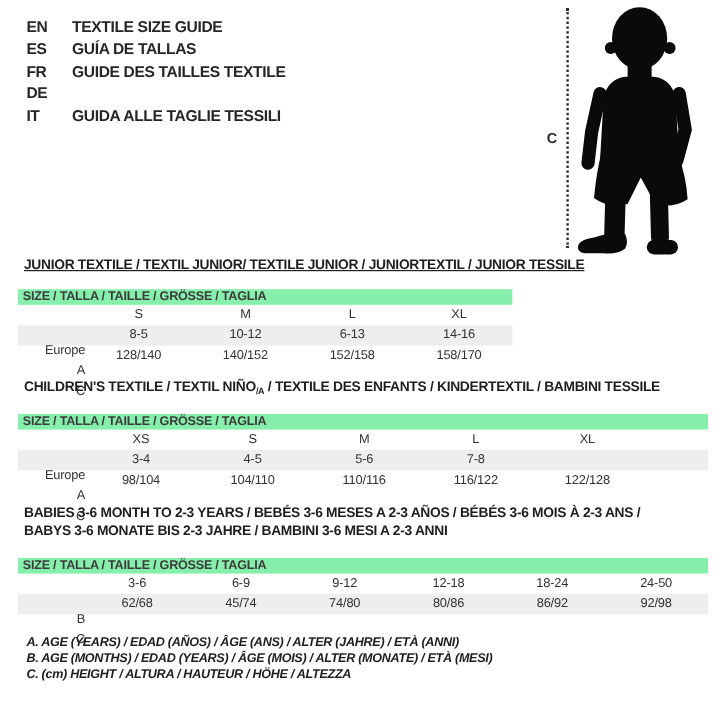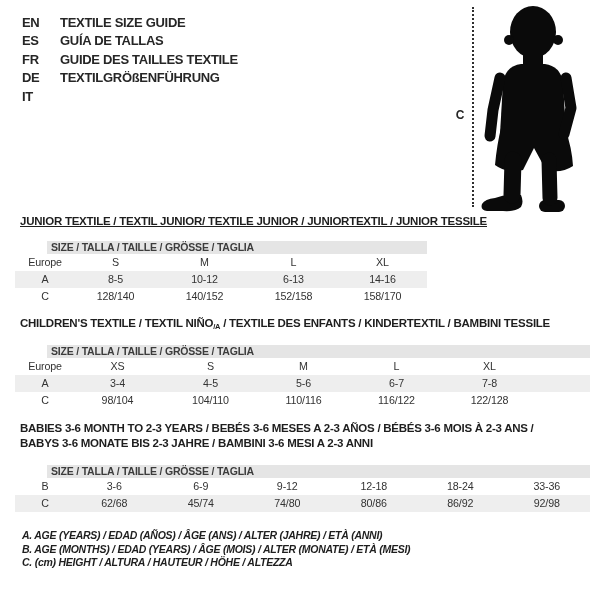--- a/index.html
+++ b/index.html
@@ -29,28 +29,28 @@
   .t2 { top:317px; }
   .t3 { top:421px; line-height:15px; }
   .sub { font-size:7.5px; vertical-align:-2px; }
 
   
   .tbl { position:absolute; left:15px; }
   .tbl1 { top:241px; width:412px; }
   .tbl2 { top:345px; width:575px; }
   .tbl3 { top:465px; width:575px; }
   .size-bar {
-    background:#e5e5e5; color:#3c3c3c;
+    background:#86efac; color:#3c3c3c;
     height:13px; line-height:13px;
     font-size:10.5px; font-weight:bold; letter-spacing:-0.2px;
-    padding-left:4px; white-space:nowrap;margin-left:32px;
+    padding-left:4px; white-space:nowrap;
   }
   .trow { display:flex; height:17px; line-height:17px; font-size:10.7px; color:#333; letter-spacing:-0.15px; }
   .trow.shaded { background:#eeeeee; }
-  .tlabel { flex:0 0 56px; width:56px; padding-left:4px; text-align:center; }
+  .tlabel { flex:0 0 56px; width:56px; padding-left:4px; text-align:right;margin-top:30px; }
   .tcell { text-align:center; flex:0 0 auto; }
   .tbl1 .tcell { width:89px; }
   .tbl2 .tcell { width:93px;text-align:center; }
   .tbl3 .tcell { width:86.5px;text-align:center; }
 
   
   .notes { position:absolute; left:22px; top:529px; }
   .note-line { height:13.5px; line-height:13.5px; font-weight:bold; font-size:10.5px; letter-spacing:-0.25px; white-space:nowrap; color:#1e1e1e;font-style:italic; }
 </style>
 </head>
@@ -66,24 +66,24 @@
     <div class="lang-row">
       <span class="lang-code">ES</span>
       <span class="lang-title">GUÍA DE TALLAS</span>
     </div>
     <div class="lang-row">
       <span class="lang-code">FR</span>
       <span class="lang-title">GUIDE DES TAILLES TEXTILE</span>
     </div>
     <div class="lang-row">
       <span class="lang-code">DE</span>
-      <span class="lang-title">TEXTILGRÖßENFÜHRUNG</span>
     </div>
     <div class="lang-row">
       <span class="lang-code">IT</span>
+      <span class="lang-title">GUIDA ALLE TAGLIE TESSILI</span>
     </div>
   </div>
 
   <div class="dotted-line"></div>
   <div class="figure-label">C</div>
   <svg class="baby-svg" width="121" height="212" viewBox="0 0 121 212" aria-hidden="true">
     <g fill="#0a0a0a" stroke="none">
       <ellipse cx="54" cy="30" rx="23" ry="26"></ellipse>
       <circle cx="30" cy="38" r="5"></circle>
       <circle cx="79" cy="38" r="5"></circle>
@@ -138,21 +138,20 @@
       <span class="tcell">S</span>
       <span class="tcell">M</span>
       <span class="tcell">L</span>
       <span class="tcell">XL</span>
     </div>
     <div class="trow shaded">
       <span class="tlabel">A</span>
       <span class="tcell">3-4</span>
       <span class="tcell">4-5</span>
       <span class="tcell">5-6</span>
-      <span class="tcell">6-7</span>
       <span class="tcell">7-8</span>
     </div>
     <div class="trow">
       <span class="tlabel">C</span>
       <span class="tcell">98/104</span>
       <span class="tcell">104/110</span>
       <span class="tcell">110/116</span>
       <span class="tcell">116/122</span>
       <span class="tcell">122/128</span>
     </div>
@@ -164,21 +163,21 @@
   </div>
   <div class="tbl tbl3">
     <div class="size-bar">SIZE / TALLA / TAILLE / GRÖSSE / TAGLIA</div>
     <div class="trow">
       <span class="tlabel">B</span>
       <span class="tcell">3-6</span>
       <span class="tcell">6-9</span>
       <span class="tcell">9-12</span>
       <span class="tcell">12-18</span>
       <span class="tcell">18-24</span>
-      <span class="tcell">33-36</span>
+      <span class="tcell">24-50</span>
     </div>
     <div class="trow shaded">
       <span class="tlabel">C</span>
       <span class="tcell">62/68</span>
       <span class="tcell">45/74</span>
       <span class="tcell">74/80</span>
       <span class="tcell">80/86</span>
       <span class="tcell">86/92</span>
       <span class="tcell">92/98</span>
     </div>

